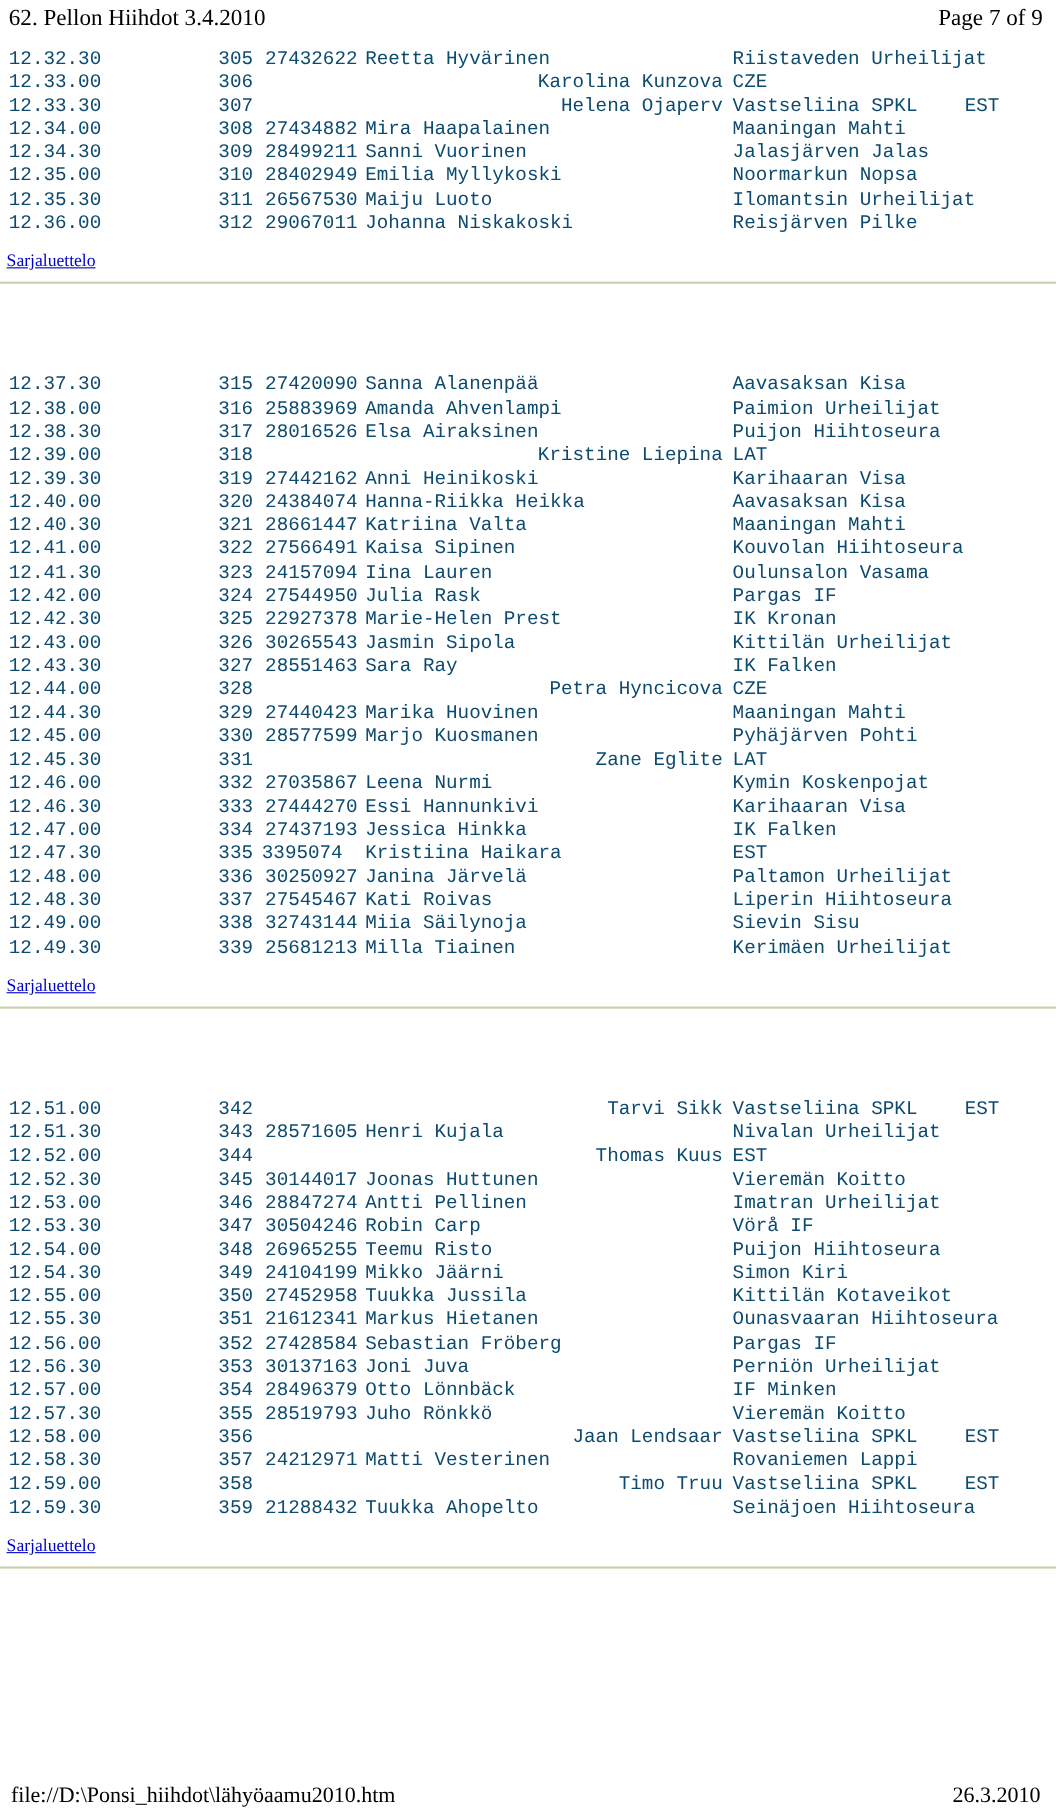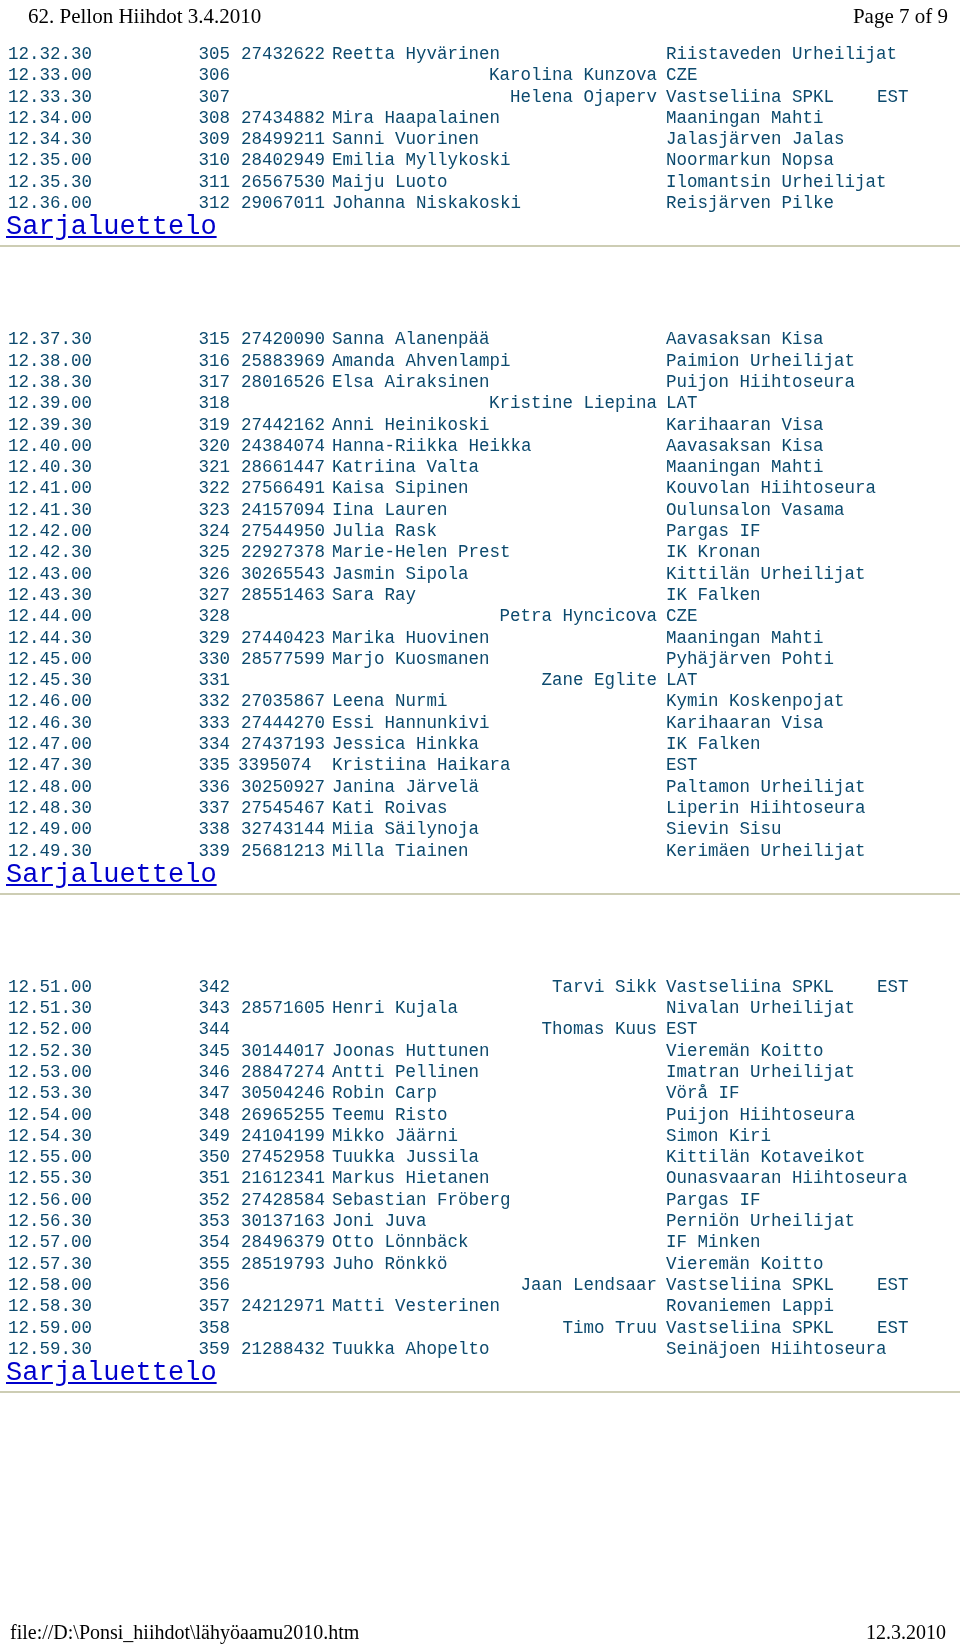--- a/index.html
+++ b/index.html
@@ -16,21 +16,21 @@
     overflow: hidden;
   }
 
   
   .page-header {
     position: absolute;
     top: 0;
     left: 0;
     width: 960px;
     height: 34px;
-    padding: 4px 12px 0 28px;
+    padding: 4px 12px 0 8px;
     box-sizing: border-box;
     display: flex;
     justify-content: space-between;
     align-items: flex-start;
   }
   .page-header .hdr-title,
   .page-header .hdr-page {
     font-family: "Liberation Serif", "DejaVu Serif", serif;
     font-size: 21px;
     line-height: 24px;
@@ -65,27 +65,27 @@
   .c-lic    { display: inline-block; width: 102px; text-align: right; padding-right: 7px; box-sizing: border-box; }
   .c-lic.left { text-align: left; padding-left: 8px; padding-right: 0; }
   .c-name   { display: inline-block; width: 334px; }
   .c-name.rt{ text-align: right; padding-right: 9px; box-sizing: border-box; }
   .c-club   { display: inline-block; }
   .c-nat    { display: inline-block; padding-left: 43px; }
 
   
   .series-link {
     display: block;
-    font-family: Liberation Mono, monospace;
-    font-size: 27px;
+    font-family: Liberation Serif, serif;
+    font-size: 16px;
     line-height: 24px;
     color: #0000cc;
     text-decoration: underline;
     padding-left: 6px;
-    margin-top: 1px;
+    margin-top: 12px;
     width: fit-content;
     cursor: pointer;
   }
   .rule {
     border: 0;
     border-top: 2px solid #cdcdb4;
     margin: 6px 0 0 0;
     height: 0;
     width: 960px;
   }
@@ -151,14 +151,14 @@
       <div class="result-block"><div class="result-row"><span class="c-time">12.51.00</span><span class="c-bib">342</span><span class="c-lic"></span><span class="c-name rt">Tarvi Sikk</span><span class="c-club">Vastseliina SPKL</span><span class="c-nat">EST</span></div><div class="result-row"><span class="c-time">12.51.30</span><span class="c-bib">343</span><span class="c-lic">28571605</span><span class="c-name">Henri Kujala</span><span class="c-club">Nivalan Urheilijat</span></div><div class="result-row"><span class="c-time">12.52.00</span><span class="c-bib">344</span><span class="c-lic"></span><span class="c-name rt">Thomas Kuus</span><span class="c-club">EST</span></div><div class="result-row"><span class="c-time">12.52.30</span><span class="c-bib">345</span><span class="c-lic">30144017</span><span class="c-name">Joonas Huttunen</span><span class="c-club">Vieremän Koitto</span></div><div class="result-row"><span class="c-time">12.53.00</span><span class="c-bib">346</span><span class="c-lic">28847274</span><span class="c-name">Antti Pellinen</span><span class="c-club">Imatran Urheilijat</span></div><div class="result-row"><span class="c-time">12.53.30</span><span class="c-bib">347</span><span class="c-lic">30504246</span><span class="c-name">Robin Carp</span><span class="c-club">Vörå IF</span></div><div class="result-row"><span class="c-time">12.54.00</span><span class="c-bib">348</span><span class="c-lic">26965255</span><span class="c-name">Teemu Risto</span><span class="c-club">Puijon Hiihtoseura</span></div><div class="result-row"><span class="c-time">12.54.30</span><span class="c-bib">349</span><span class="c-lic">24104199</span><span class="c-name">Mikko Jäärni</span><span class="c-club">Simon Kiri</span></div><div class="result-row"><span class="c-time">12.55.00</span><span class="c-bib">350</span><span class="c-lic">27452958</span><span class="c-name">Tuukka Jussila</span><span class="c-club">Kittilän Kotaveikot</span></div><div class="result-row"><span class="c-time">12.55.30</span><span class="c-bib">351</span><span class="c-lic">21612341</span><span class="c-name">Markus Hietanen</span><span class="c-club">Ounasvaaran Hiihtoseura</span></div><div class="result-row"><span class="c-time">12.56.00</span><span class="c-bib">352</span><span class="c-lic">27428584</span><span class="c-name">Sebastian Fröberg</span><span class="c-club">Pargas IF</span></div><div class="result-row"><span class="c-time">12.56.30</span><span class="c-bib">353</span><span class="c-lic">30137163</span><span class="c-name">Joni Juva</span><span class="c-club">Perniön Urheilijat</span></div><div class="result-row"><span class="c-time">12.57.00</span><span class="c-bib">354</span><span class="c-lic">28496379</span><span class="c-name">Otto Lönnbäck</span><span class="c-club">IF Minken</span></div><div class="result-row"><span class="c-time">12.57.30</span><span class="c-bib">355</span><span class="c-lic">28519793</span><span class="c-name">Juho Rönkkö</span><span class="c-club">Vieremän Koitto</span></div><div class="result-row"><span class="c-time">12.58.00</span><span class="c-bib">356</span><span class="c-lic"></span><span class="c-name rt">Jaan Lendsaar</span><span class="c-club">Vastseliina SPKL</span><span class="c-nat">EST</span></div><div class="result-row"><span class="c-time">12.58.30</span><span class="c-bib">357</span><span class="c-lic">24212971</span><span class="c-name">Matti Vesterinen</span><span class="c-club">Rovaniemen Lappi</span></div><div class="result-row"><span class="c-time">12.59.00</span><span class="c-bib">358</span><span class="c-lic"></span><span class="c-name rt">Timo Truu</span><span class="c-club">Vastseliina SPKL</span><span class="c-nat">EST</span></div><div class="result-row"><span class="c-time">12.59.30</span><span class="c-bib">359</span><span class="c-lic">21288432</span><span class="c-name">Tuukka Ahopelto</span><span class="c-club">Seinäjoen Hiihtoseura</span></div></div>
       <a class="series-link">Sarjaluettelo</a>
       <hr class="rule">
       <div class="sp-36"></div>
     </div>
 
 </div>
 
 <div class="page-footer">
   <div class="ft-path">file://D:\Ponsi_hiihdot\lähyöaamu2010.htm</div>
-  <div class="ft-date">12.3.2010</div>
+  <div class="ft-date">26.3.2010</div>
 </div>
 
 </body></html>

